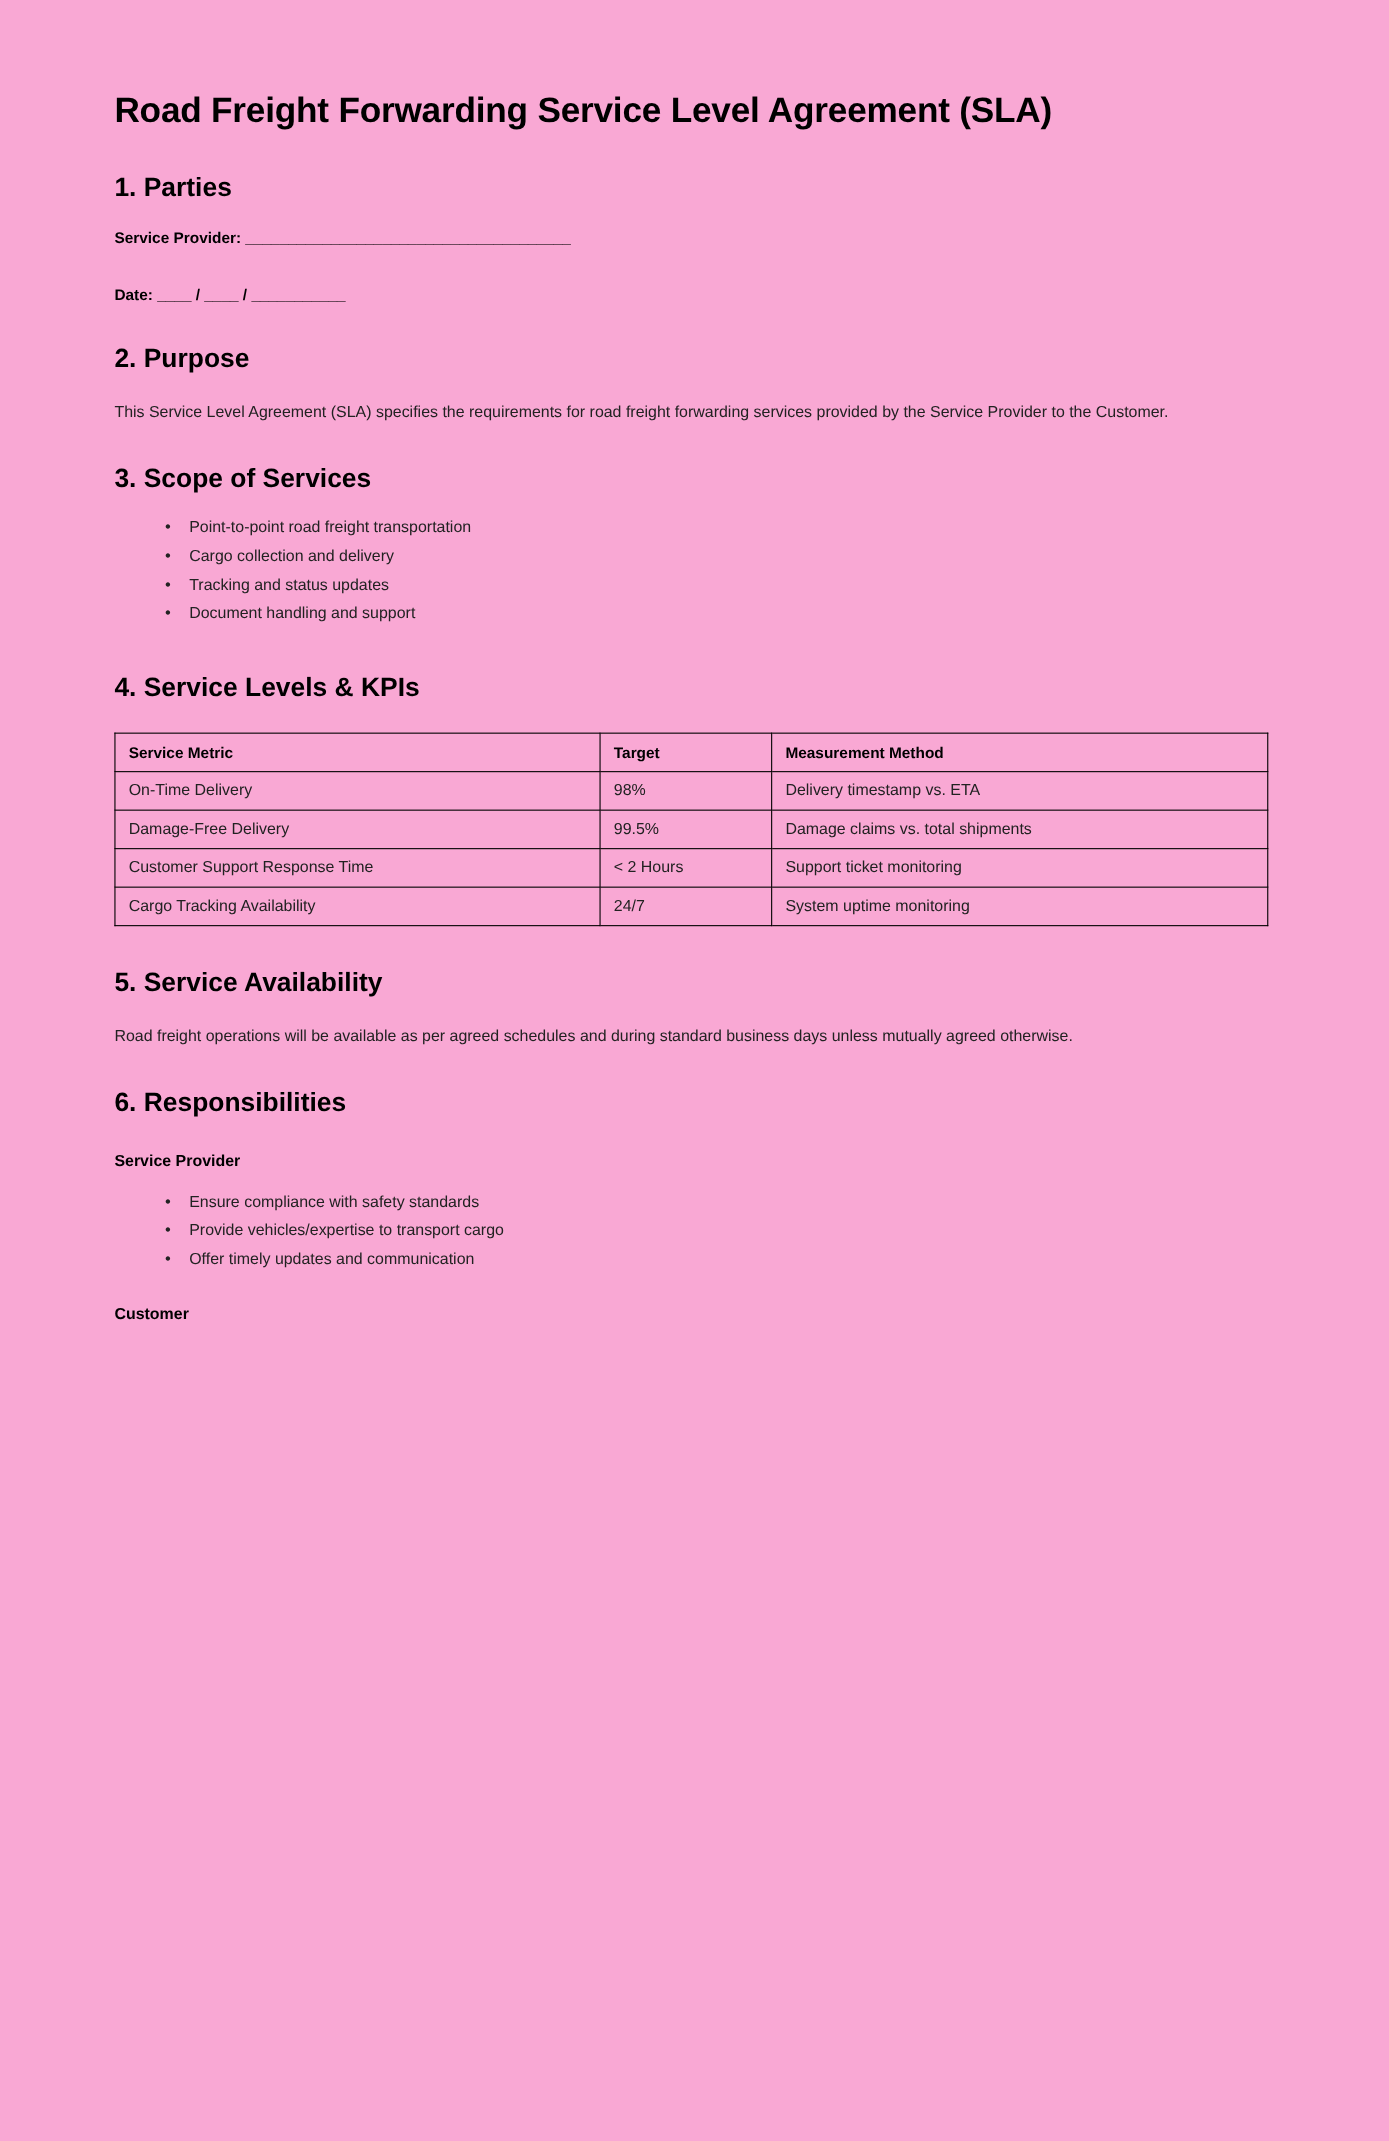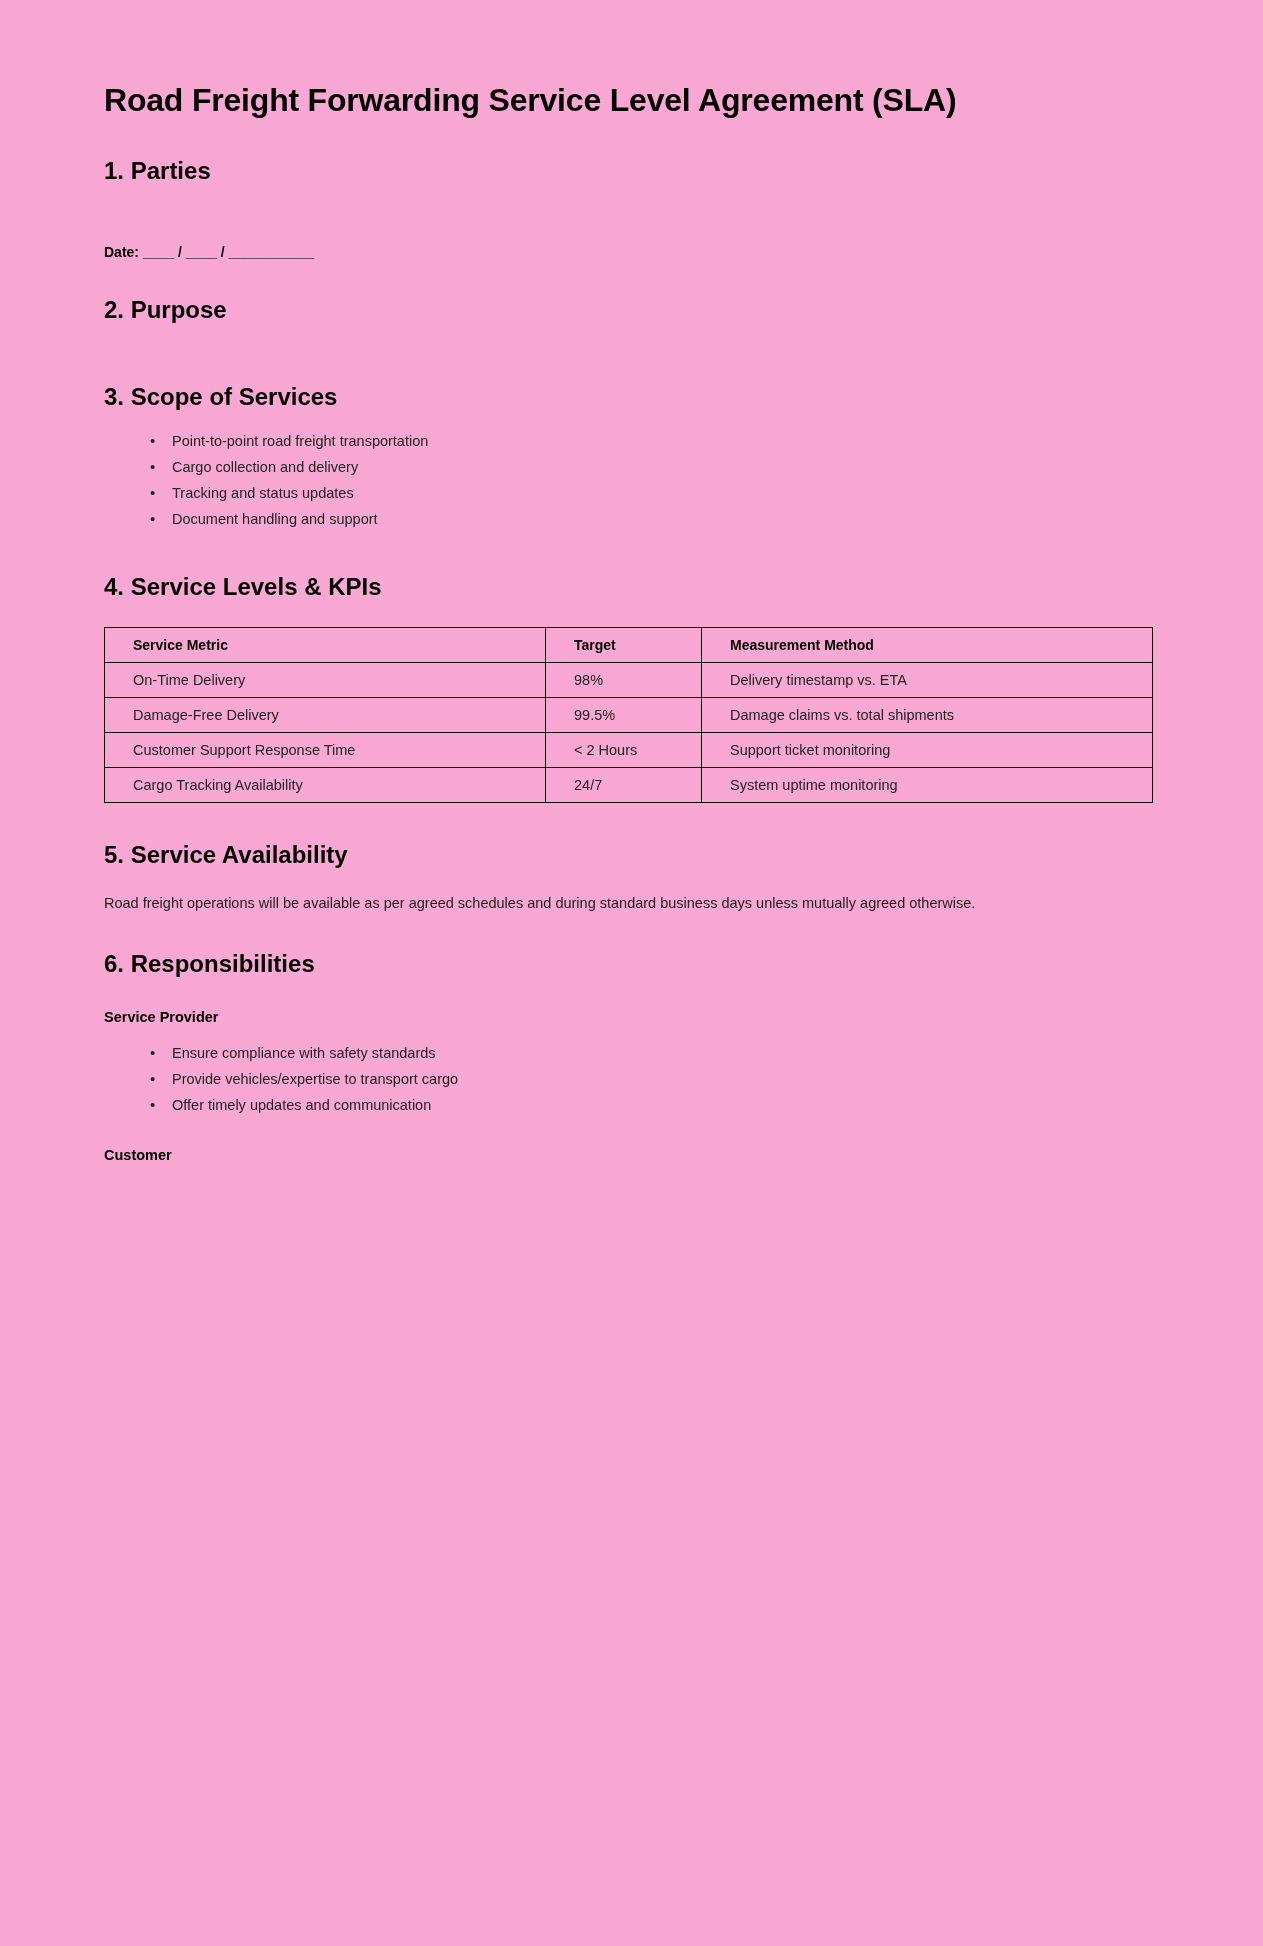--- a/index.html
+++ b/index.html
@@ -95,21 +95,21 @@
     border-collapse: collapse;
     width: 1048px;
     table-layout: fixed;
     border: 1px solid #000;
   }
   table.kpi-table th,
   table.kpi-table td {
     border: 1px solid #000;
     text-align: left;
     vertical-align: middle;
-    padding: 9px 28px;
+    padding: 9px 12px;
     font-size: 14.5px;
     height: 15px;
   }
   table.kpi-table th {
     font-weight: bold;
     color: #000;
     font-size: 14px;
   }
   table.kpi-table td {
     color: #222;
@@ -136,28 +136,30 @@
 
 <div class="page">
   <div class="content">
 
     <h1 class="doc-title">Road Freight Forwarding Service Level Agreement (SLA)</h1>
 
     <div class="sp-h1-gap"></div>
 
     <h2 class="section-heading">1. Parties</h2>
     <div class="gap-sec-body"></div>
+    <div class="field-line"><span>Service Provider:</span> <span>______________________________________</span></div>
     <div class="gap-field"></div>
     <div class="gap-field"></div>
     <div class="field-line"><span>Date:</span> <span>____ / ____ / ___________</span></div>
 
     <div class="gap-body-sec"></div>
 
     <h2 class="section-heading">2. Purpose</h2>
     <div class="gap-sec-body"></div>
+    <p class="body-text">This Service Level Agreement (SLA) specifies the requirements for road freight forwarding services provided by the Service Provider to the Customer.</p>
 
     <div class="gap-body-sec"></div>
 
     <h2 class="section-heading">3. Scope of Services</h2>
     <div class="gap-sec-list"></div>
     <ul class="bullets">
       <li>Point-to-point road freight transportation</li>
       <li>Cargo collection and delivery</li>
       <li>Tracking and status updates</li>
       <li>Document handling and support</li>

